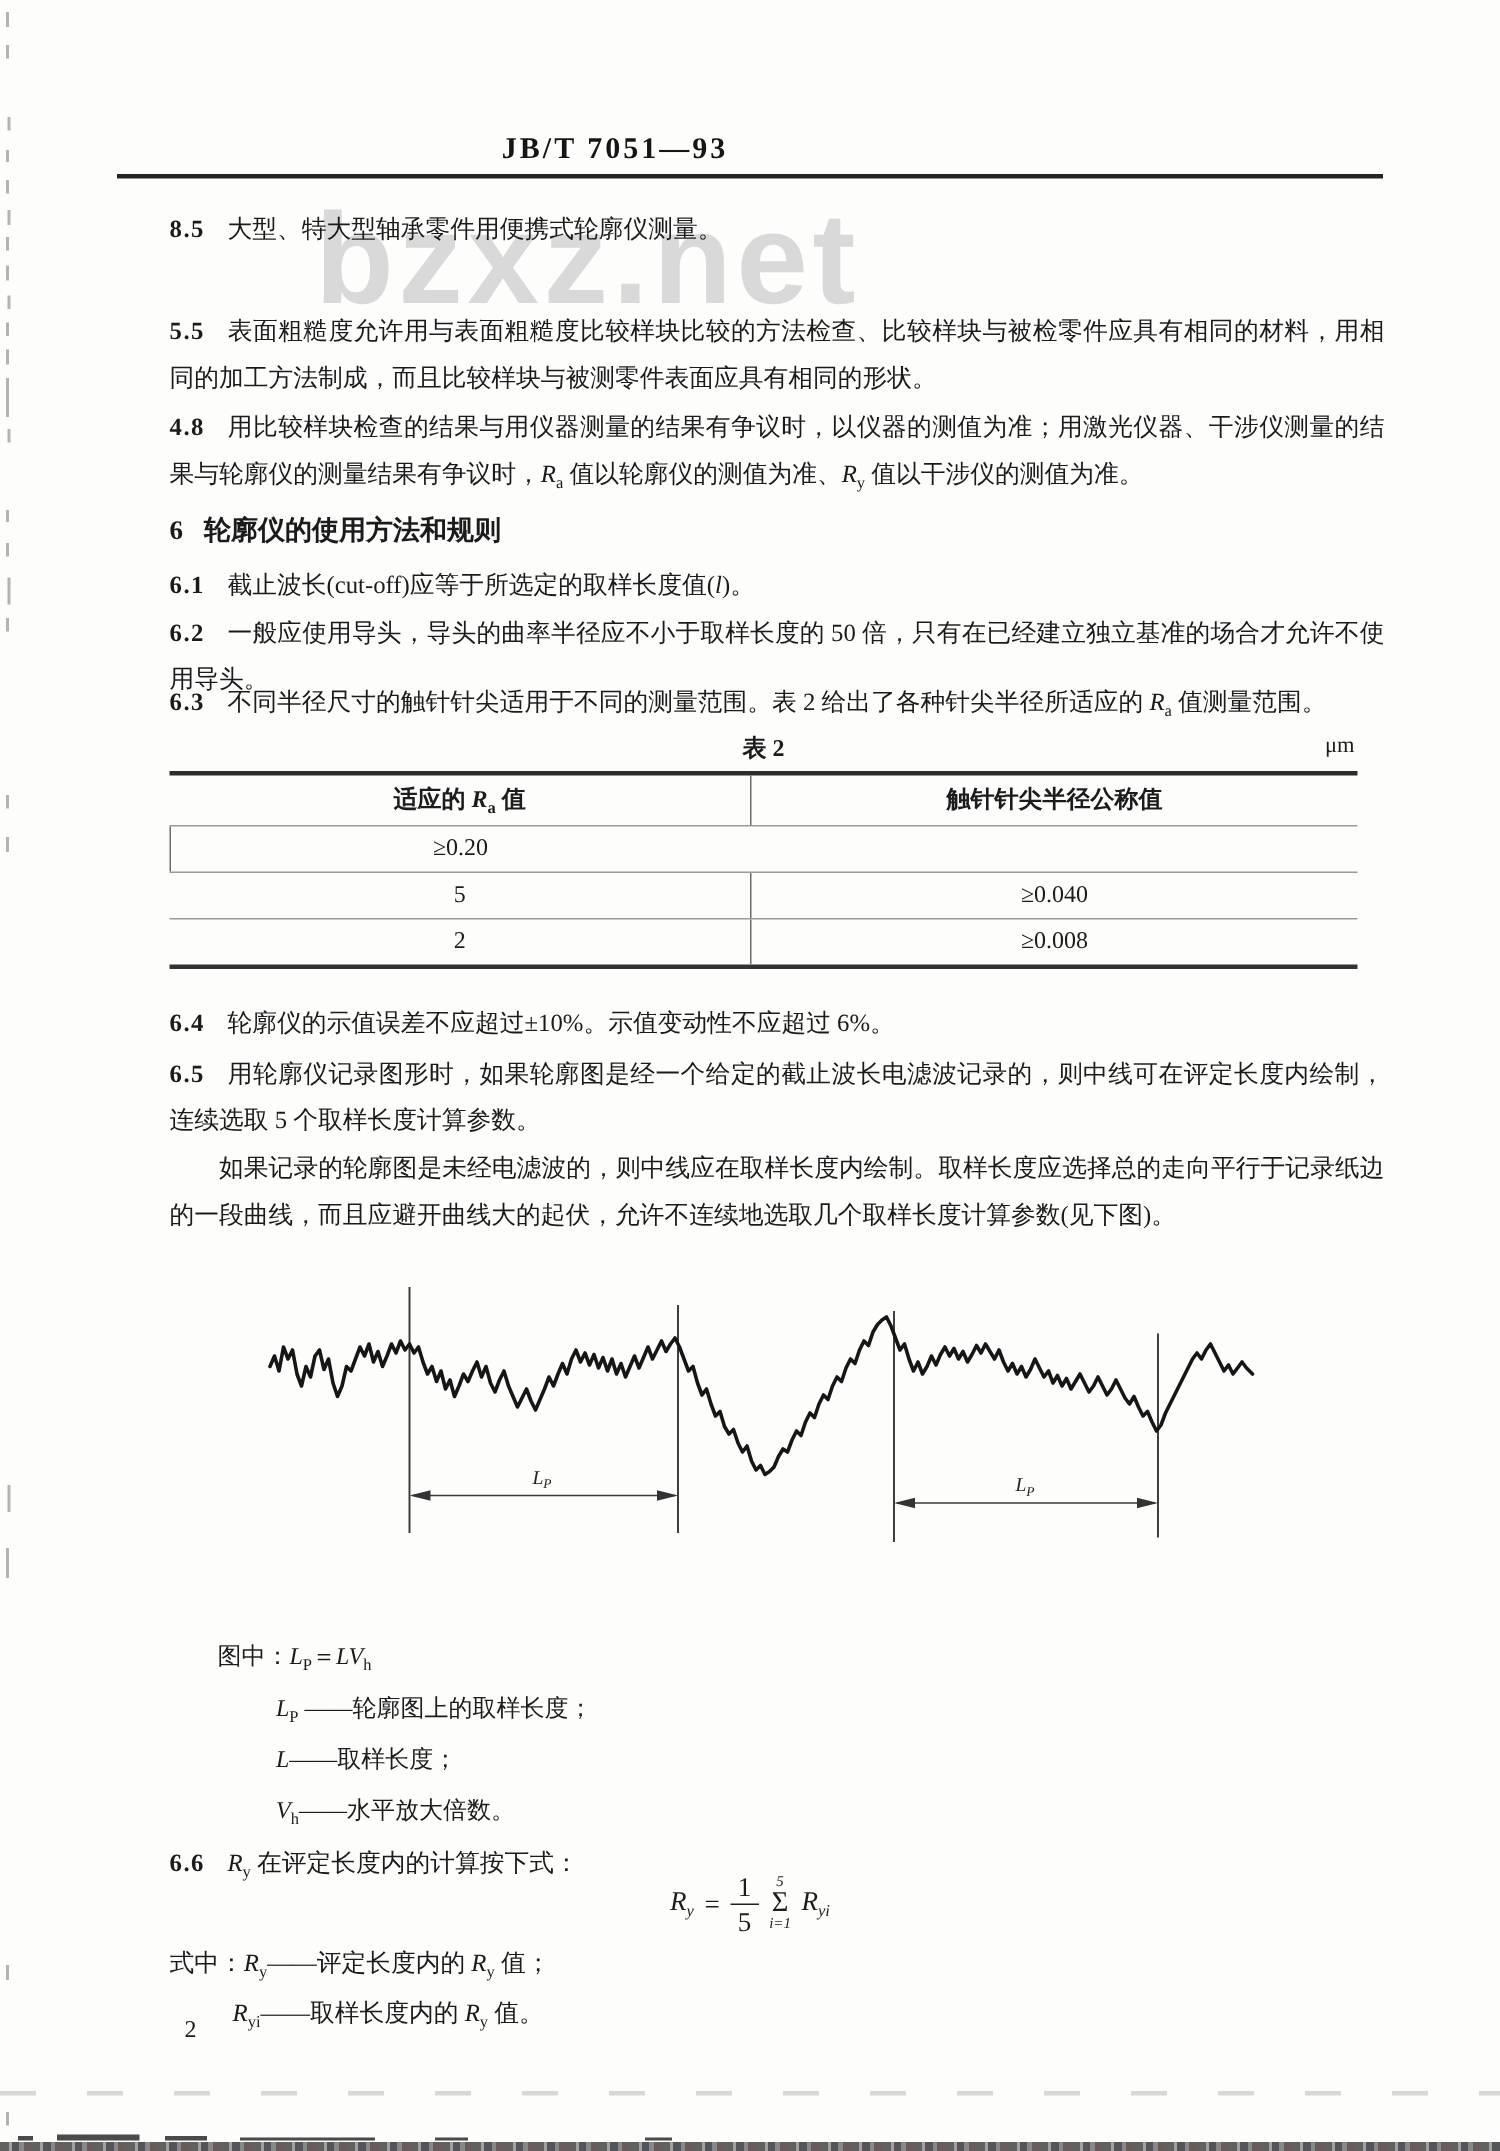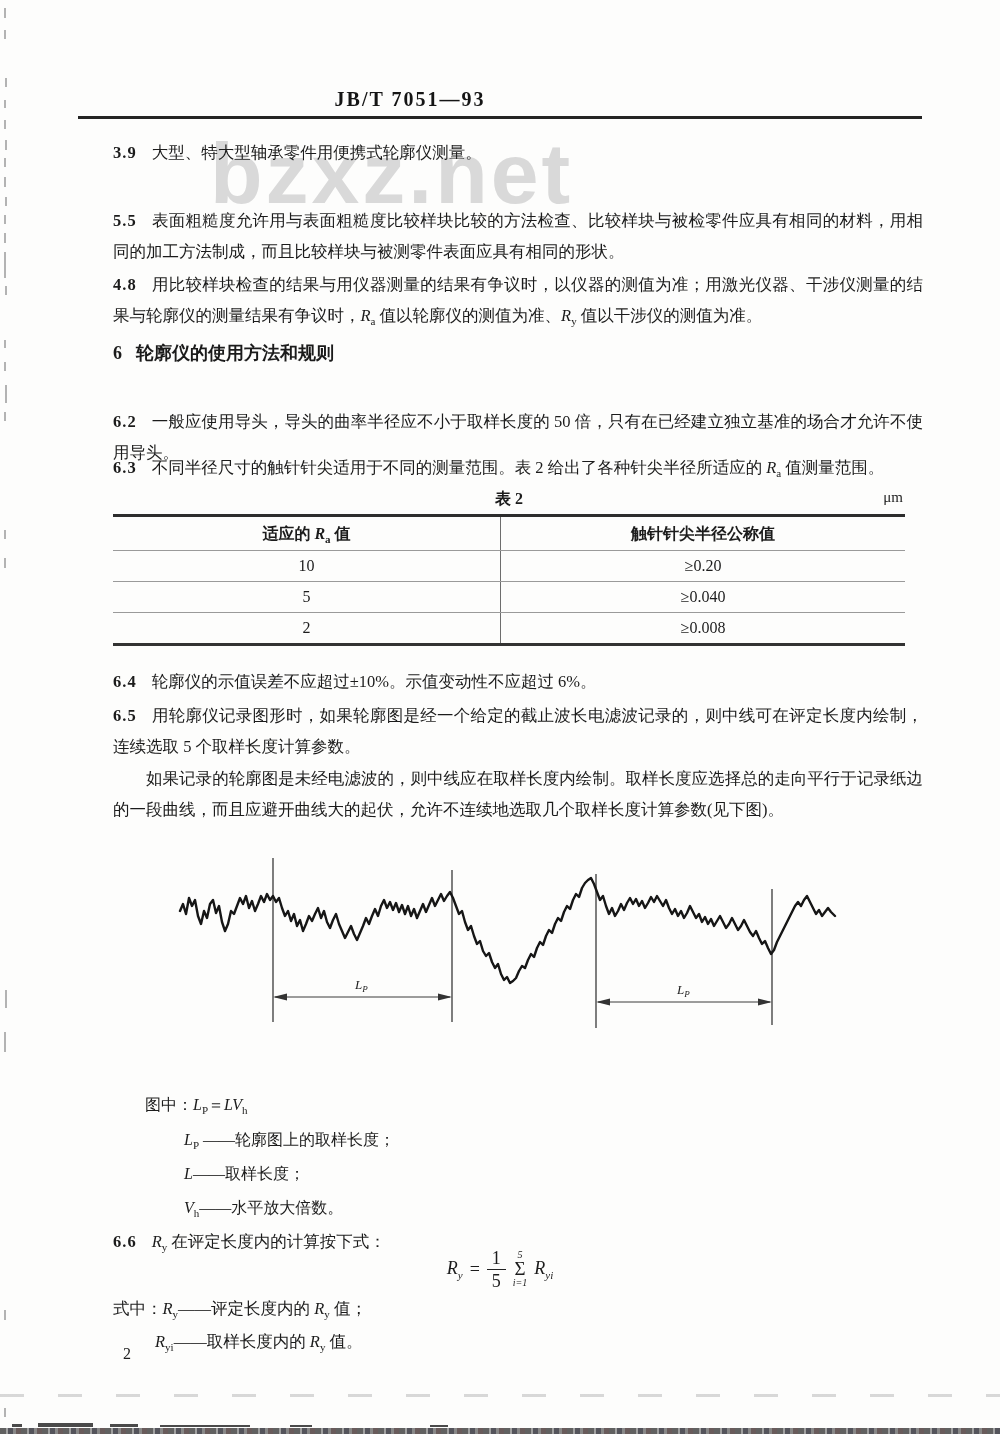--- a/index.html
+++ b/index.html
@@ -66,46 +66,46 @@
 
 <div class="page">
 
   <div class="watermark">bzxz.net</div>
 
   <div class="content">
 
     <div class="hdr">JB/T 7051—93</div>
     <div class="hrule"></div>
 
-    <p class="para" style="top:137px"><b class="cnum">3.9</b><span>大型、特大型轴承零件用便携式轮廓仪测量。</span></p>
+    <p class="para" style="top:137px"><b class="cnum">8.5</b><span>大型、特大型轴承零件用便携式轮廓仪测量。</span></p>
 
 
     <p class="para" style="top:205px"><b class="cnum">5.5</b><span>表面粗糙度允许用与表面粗糙度比较样块比较的方法检查、比较样块与被检零件应具有相同的材料，用相同的加工方法制成，而且比较样块与被测零件表面应具有相同的形状。</span></p>
 
     <p class="para" style="top:269px"><b class="cnum">4.8</b><span>用比较样块检查的结果与用仪器测量的结果有争议时，以仪器的测值为准；用激光仪器、干涉仪测量的结果与轮廓仪的测量结果有争议时，</span><i class="var">R</i><sub>a</sub><span> 值以轮廓仪的测值为准、</span><i class="var">R</i><sub>y</sub><span> 值以干涉仪的测值为准。</span></p>
 
     <p class="para h2" style="top:338px"><b class="cnum">6</b><span>轮廓仪的使用方法和规则</span></p>
 
+    <p class="para" style="top:374px"><b class="cnum">6.1</b><span>截止波长(cut-off)应等于所选定的取样长度值(</span><i class="var">l</i><span>)。</span></p>
 
     <p class="para" style="top:406px"><b class="cnum">6.2</b><span>一般应使用导头，导头的曲率半径应不小于取样长度的 50 倍，只有在已经建立独立基准的场合才允许不使用导头。</span></p>
 
     <p class="para" style="top:452px"><b class="cnum">6.3</b><span>不同半径尺寸的触针针尖适用于不同的测量范围。表 2 给出了各种针尖半径所适应的 </span><i class="var">R</i><sub>a</sub><span> 值测量范围。</span></p>
 
     <div class="capline">
       <span class="cap">表 2</span>
       <span class="unit">μm</span>
     </div>
 
     <div class="tbl">
       <div class="trow hrw">
         <div class="td hd"><span>适应的 </span><i class="var">R</i><sub>a</sub><span> 值</span></div>
         <div class="td hd">触针针尖半径公称值</div>
       </div>
       <div class="trow">
-        <div class="td">10</div>
         <div class="td">≥0.20</div>
       </div>
       <div class="trow">
         <div class="td">5</div>
         <div class="td">≥0.040</div>
       </div>
       <div class="trow">
         <div class="td">2</div>
         <div class="td">≥0.008</div>
       </div>

